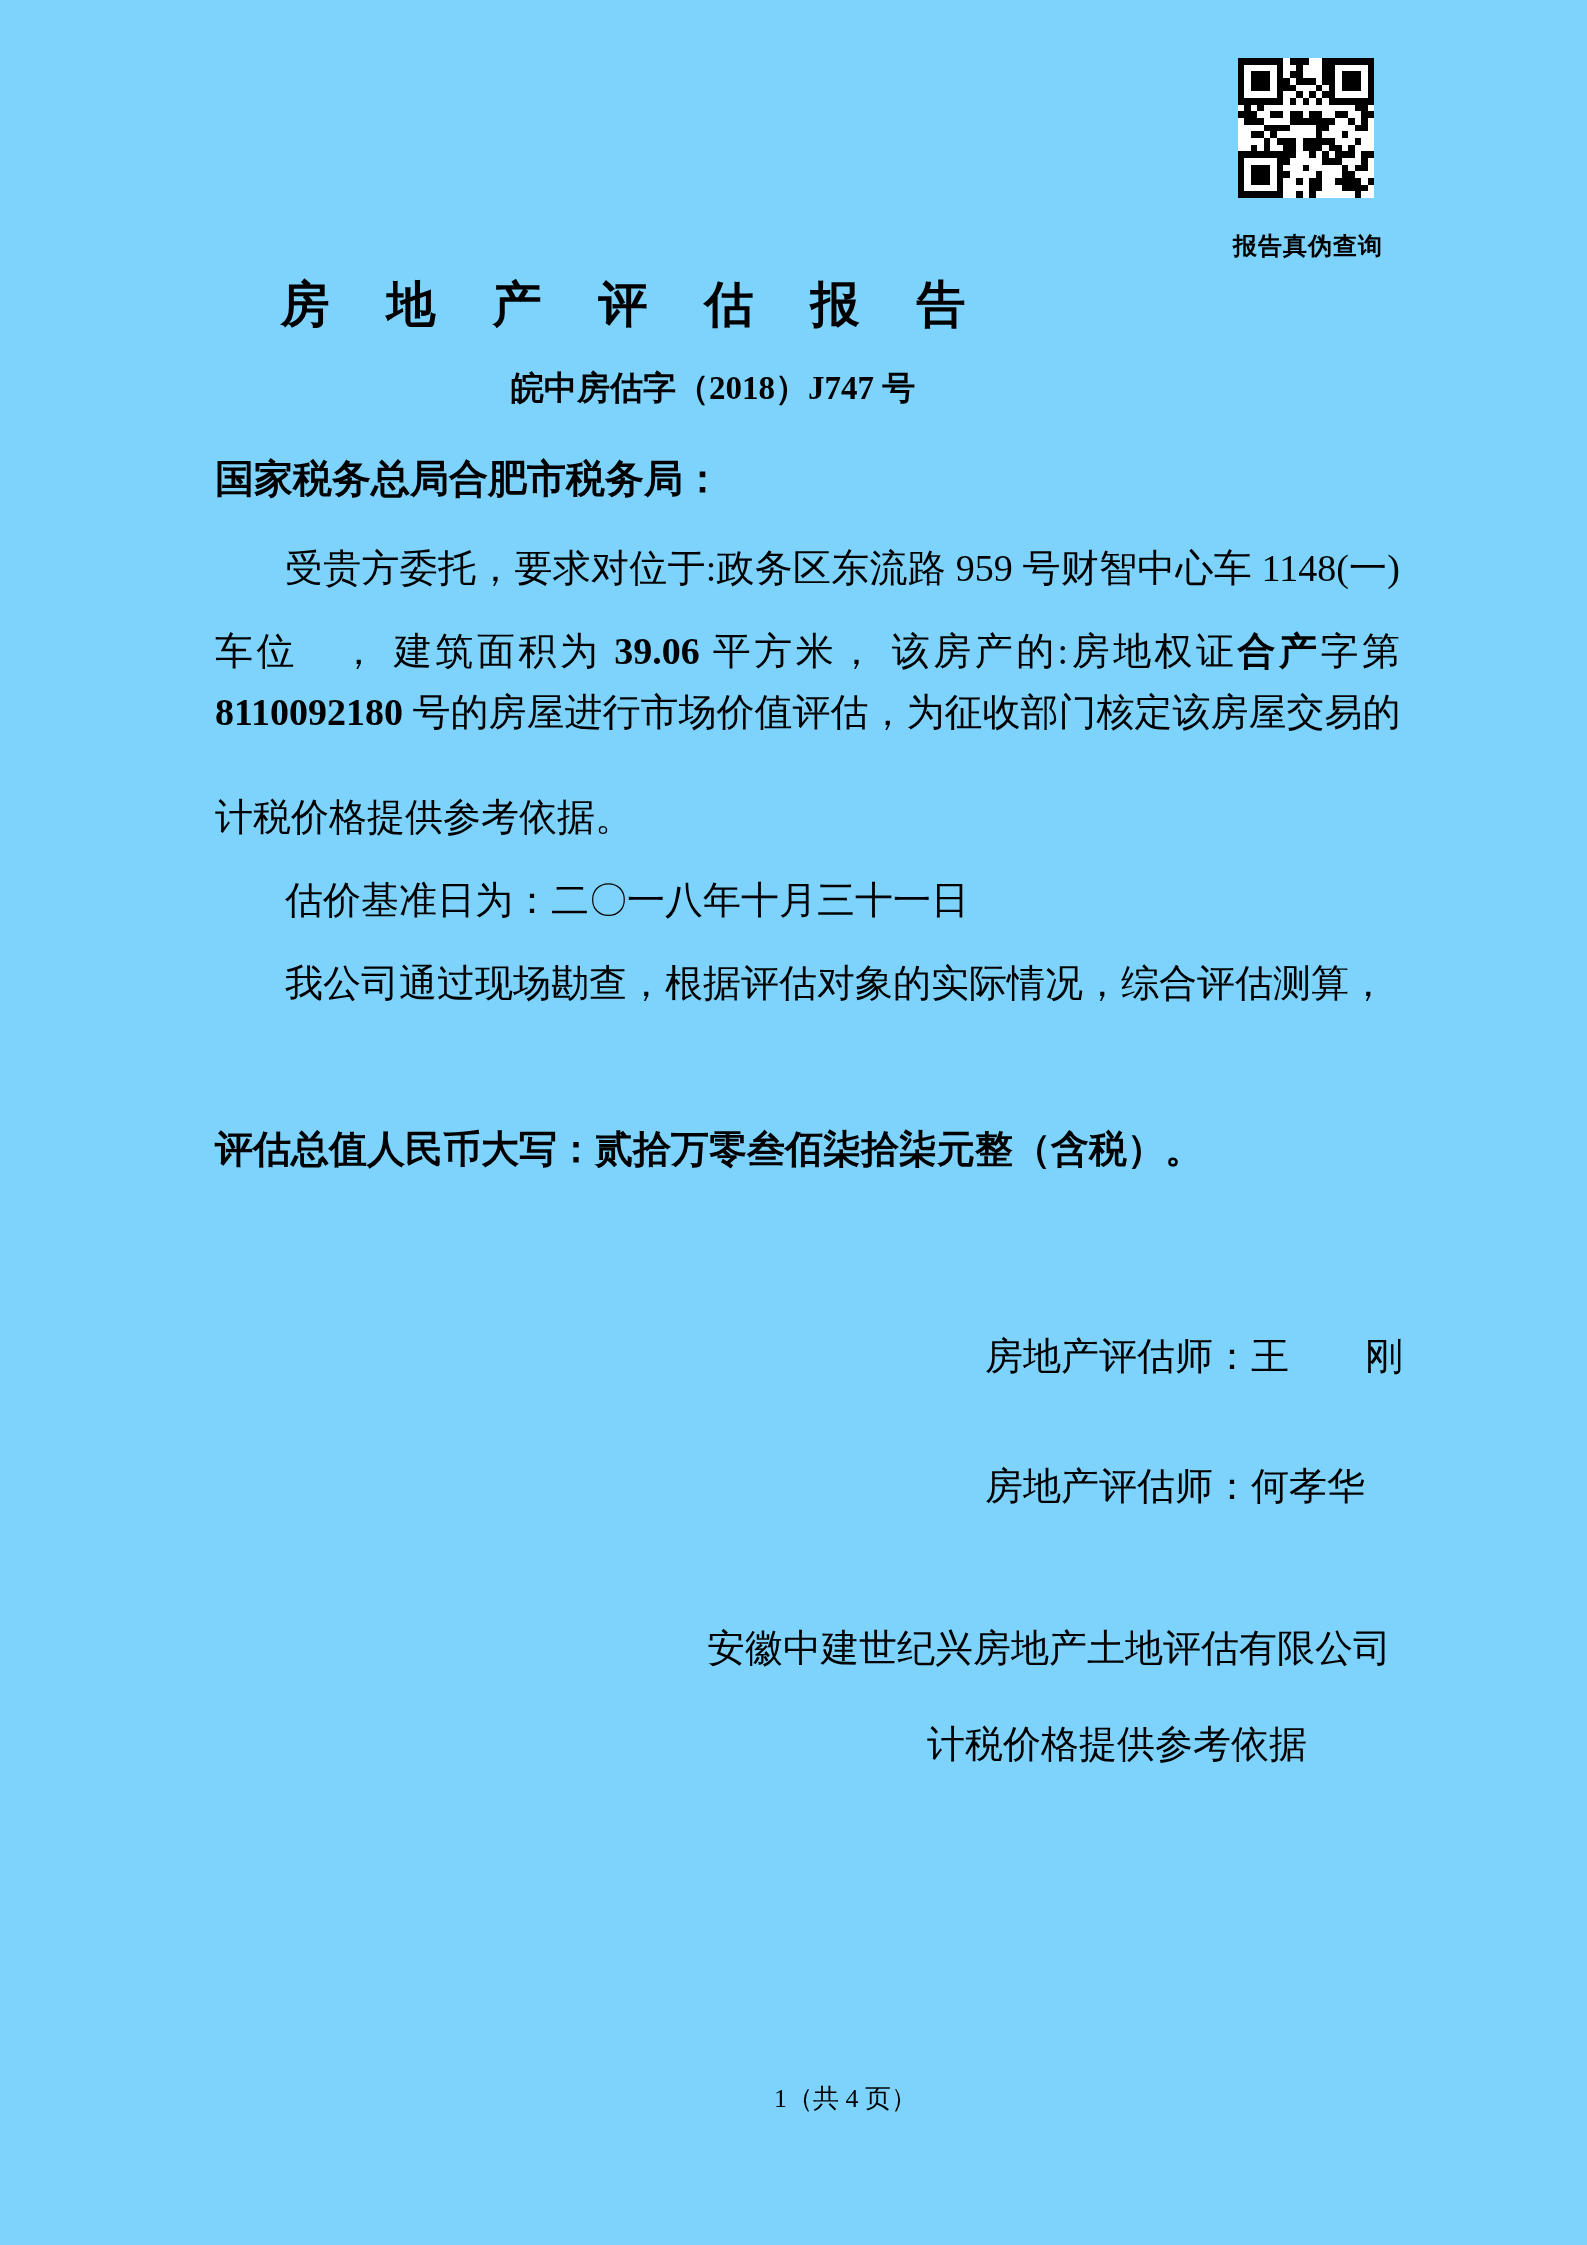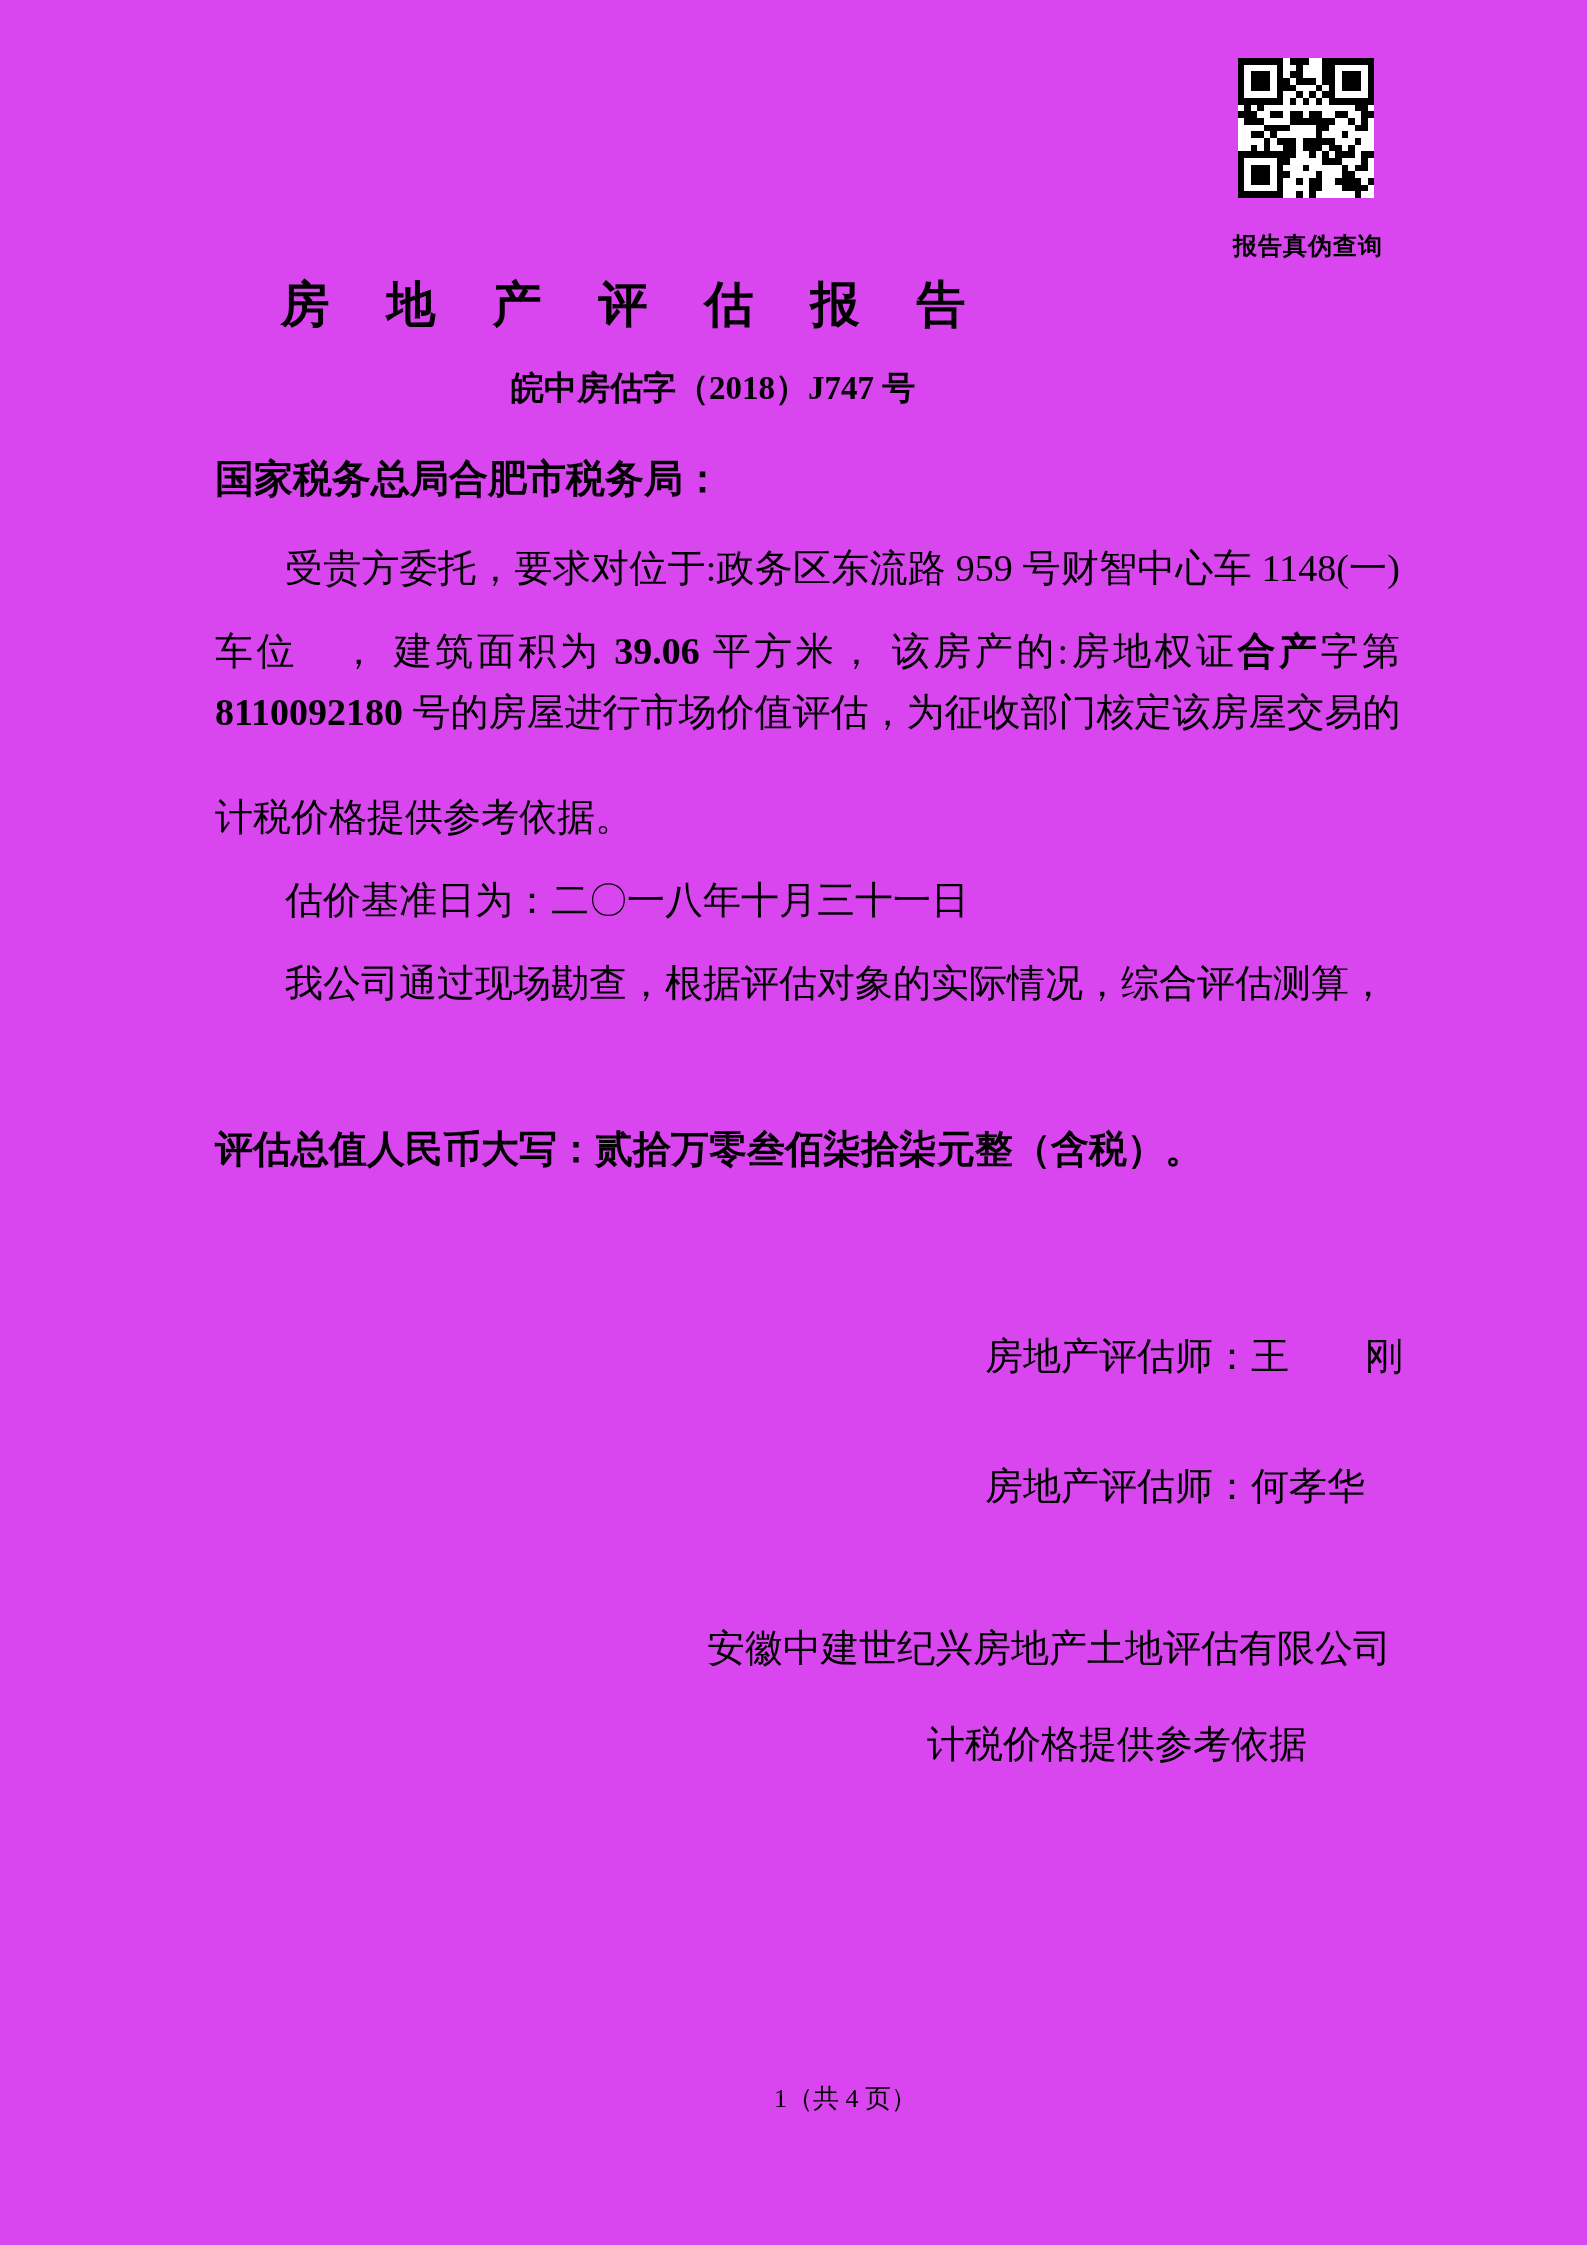--- a/index.html
+++ b/index.html
@@ -1,20 +1,20 @@
 <!DOCTYPE html>
 <html><head>
 <meta charset="utf-8">
 <style>
   html,body{margin:0;padding:0;background:#e8e8e8;}
   .page{
     position:relative;
     width:1587px;height:2245px;
     margin:0 auto;
-    background:#d946ef;
+    background:#7dd3fc;
     color:#000;
     font-family:"Liberation Serif","DejaVu Serif",serif;
     overflow:hidden;
   }
   
   .qr{
     position:absolute;left:1238px;top:58px;width:136px;height:140px;
     display:grid;grid-template-columns:repeat(21,1fr);grid-template-rows:repeat(21,1fr);
     background:#fff;
   }

